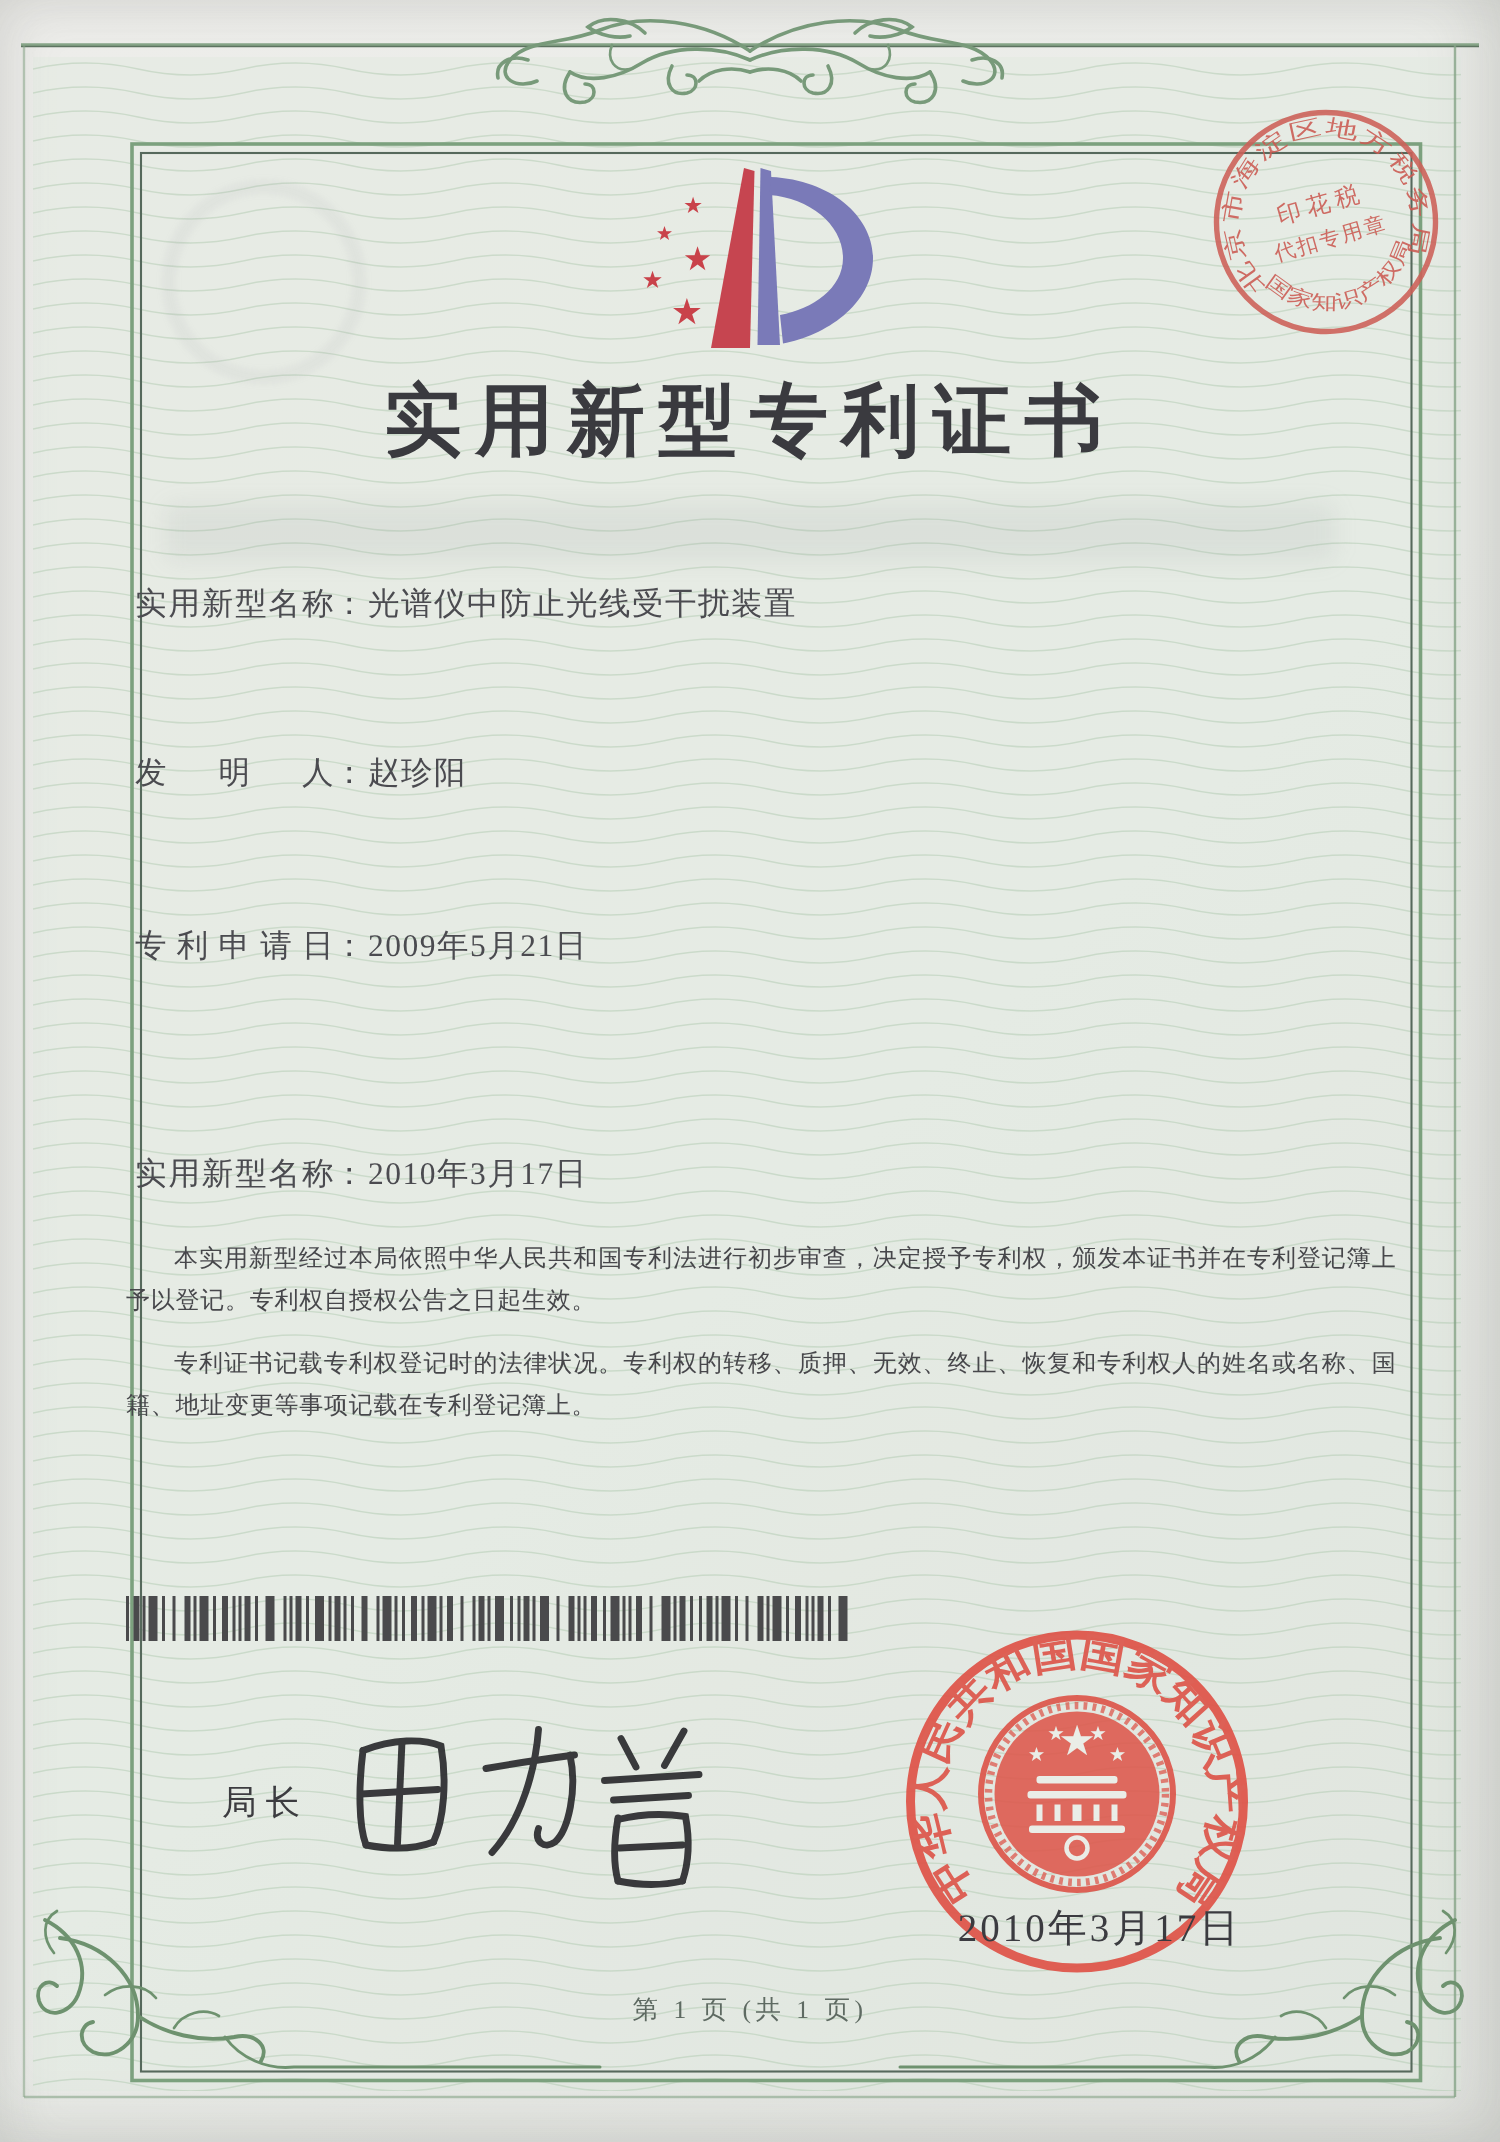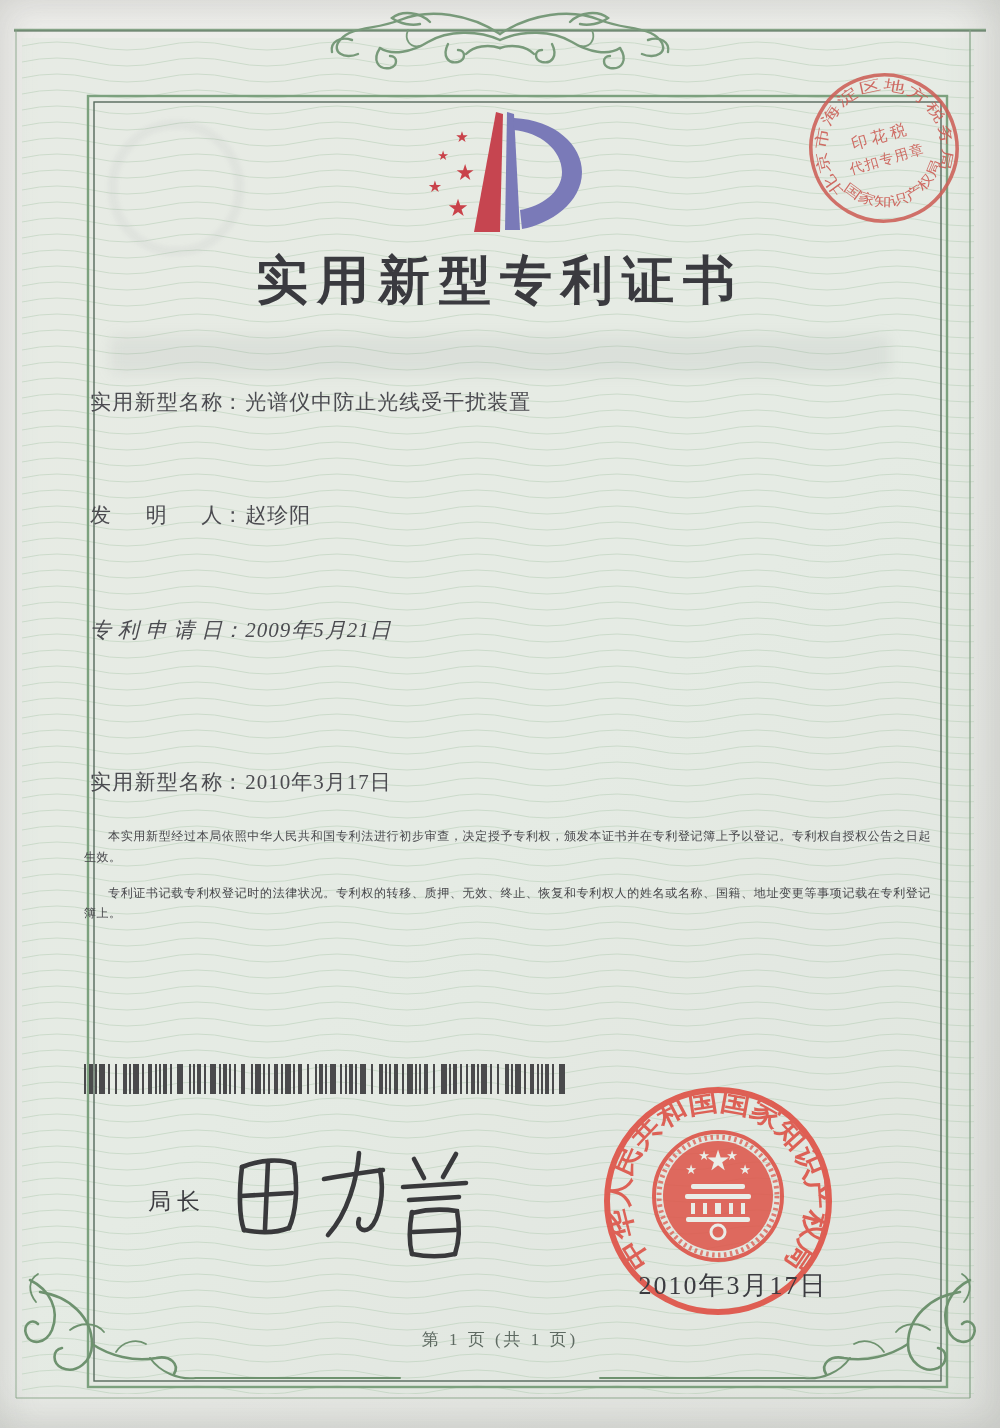--- a/index.html
+++ b/index.html
@@ -40,21 +40,21 @@
   }
   
   #fields-layer{left:0;top:0;width:1000px;height:1428px;z-index:3;}
   .field-row{position:absolute;left:90px;font-size:21px;color:#4b4b50;white-space:nowrap;}
   .field-label{display:inline-block;width:6.3em;text-align:justify;text-align-last:justify;}
   .field-colon{display:inline-block;margin-right:2px;}
   .field-value{letter-spacing:1px;}
   
   #paragraphs{left:84px;top:826px;width:852px;z-index:3;}
   #paragraphs p{
-    margin:0 5px 15px 0;font-size:12px;line-height:1.73;letter-spacing:.5px;
+    margin:0 5px 15px 0;font-size:16px;line-height:1.73;letter-spacing:.5px;
     text-indent:2em;color:#47474b;text-align:justify;
   }
   
   #barcode{left:84px;top:1064px;width:494px;height:30px;z-index:3;
     display:flex;align-items:stretch;}
   #barcode .bar{background:#4a4a4c;height:100%;}
   
   .signer-title{left:148px;top:1186px;z-index:3;font-size:23px;letter-spacing:6px;color:#3c3c40;}
   #sig-svg{left:228px;top:1128px;width:250px;height:145px;z-index:3;}
   .visually-hidden{position:absolute;width:1px;height:1px;overflow:hidden;
@@ -176,21 +176,21 @@
     </text>
     <text x="92" y="85" text-anchor="middle" font-size="16" letter-spacing="4" fill="#cb5a52">印花税</text>
     <text x="92" y="108" text-anchor="middle" font-size="14" letter-spacing="1.5" fill="#cb5a52">代扣专用章</text>
   </svg>
 
   <div class="abs title">实用新型专利证书</div>
 
   <div id="fields-layer" class="abs">
       <div class="field-row" style="top: 388px;"><span class="field-label">实用新型名称</span><span class="field-colon">：</span><span class="field-value">光谱仪中防止光线受干扰装置</span></div>
       <div class="field-row" style="top: 455px; margin-top: 46px;"><span class="field-label">发明人</span><span class="field-colon">：</span><span class="field-value">赵珍阳</span></div>
-      <div class="field-row" style="top: 616px; font-style: italic;"><span class="field-label">专利申请日</span><span class="field-colon">：</span><span class="field-value">2009年5月21日</span></div>
+      <div class="field-row" style="top: 616px;"><span class="field-label">专利申请日</span><span class="field-colon">：</span><span class="field-value">2009年5月21日</span></div>
       <div class="field-row" style="top: 768px;"><span class="field-label">实用新型名称</span><span class="field-colon">：</span><span class="field-value">2010年3月17日</span></div>
     </div>
 
   <div id="paragraphs" class="abs">
       <p>本实用新型经过本局依照中华人民共和国专利法进行初步审查，决定授予专利权，颁发本证书并在专利登记簿上予以登记。专利权自授权公告之日起生效。</p>
       <p>专利证书记载专利权登记时的法律状况。专利权的转移、质押、无效、终止、恢复和专利权人的姓名或名称、国籍、地址变更等事项记载在专利登记簿上。</p>
     </div>
 
   <div id="barcode" class="abs">
       <div class="bar" style="width: 2px; margin-right: 3px;"></div>

